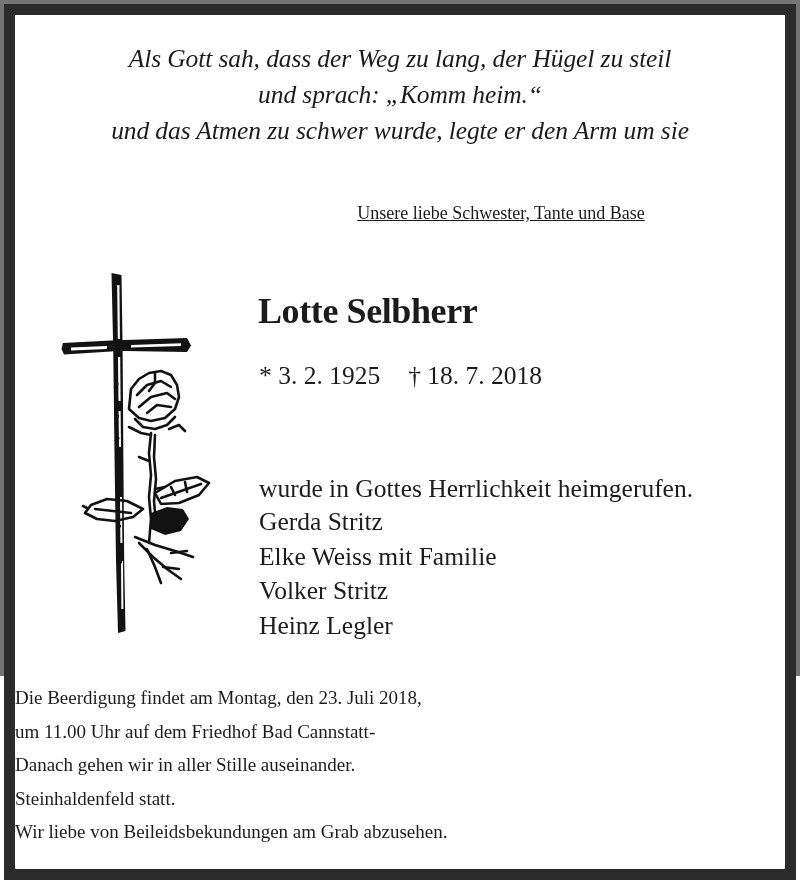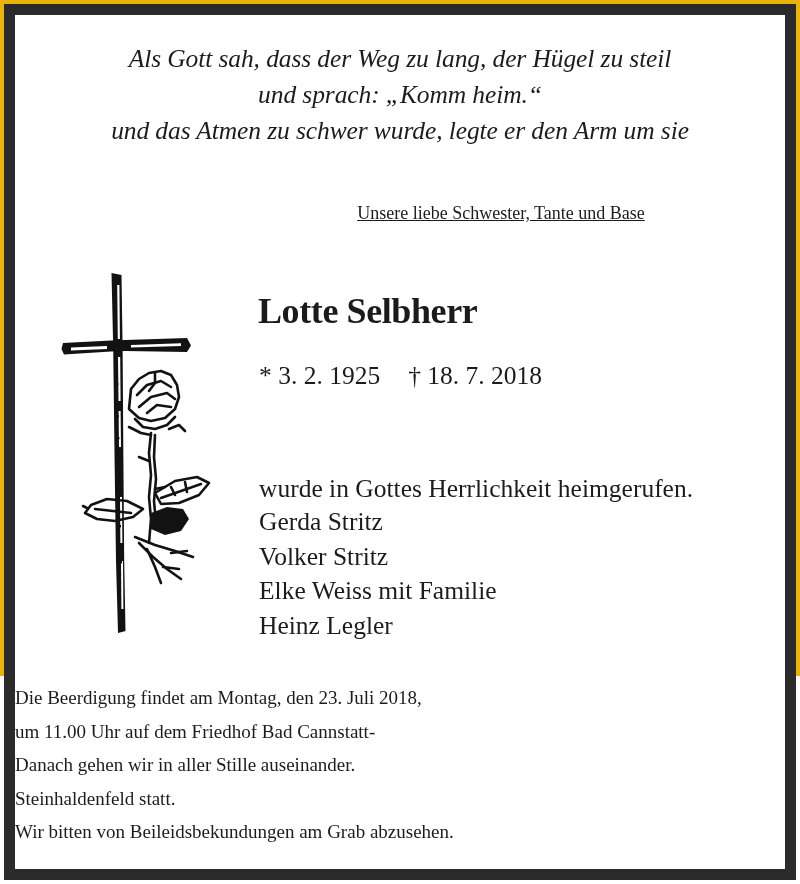--- a/index.html
+++ b/index.html
@@ -12,21 +12,21 @@
     height: 884px;
     font-family: "Liberation Serif", "DejaVu Serif", serif;
     -webkit-font-smoothing: antialiased;
   }
 
   .notice {
     position: relative;
     width: 800px;
     height: 676px;
     box-sizing: border-box;
-    background: #eab308;
+    background: #737373;
     padding: 4px 4px 4px 4px;
   }
 
   .frame {
     position: relative;
     box-sizing: border-box;
     width: 792px;
     height: 876px;
     border: 11px solid #2b2b2b;
     background: #ffffff;
@@ -228,28 +228,28 @@
       <div class="name">Lotte Selbherr</div>
 
       <div class="dates">
         <span class="born">* 3. 2. 1925</span><span class="gap"></span><span class="died">† 18. 7. 2018</span>
       </div>
 
       <div class="heimgerufen">wurde in Gottes Herrlichkeit heimgerufen.</div>
 
       <div class="survivors">
         <span class="sline">Gerda Stritz</span>
+        <span class="sline">Elke Weiss mit Familie</span>
         <span class="sline">Volker Stritz</span>
-        <span class="sline">Elke Weiss mit Familie</span>
         <span class="sline">Heinz Legler</span>
       </div>
 
       <div class="details">
         <span class="dline">Die Beerdigung findet am Montag, den 23. Juli 2018,</span>
         <span class="dline">um 11.00 Uhr auf dem Friedhof Bad Cannstatt-</span>
         <span class="dline">Danach gehen wir in aller Stille auseinander.</span>
         <span class="dline">Steinhaldenfeld statt.</span>
-        <span class="dline">Wir bitten von Beileidsbekundungen am Grab abzusehen.</span>
+        <span class="dline">Wir liebe von Beileidsbekundungen am Grab abzusehen.</span>
       </div>
 
     </div>
   </div>
 </div>
 
 </body></html>

